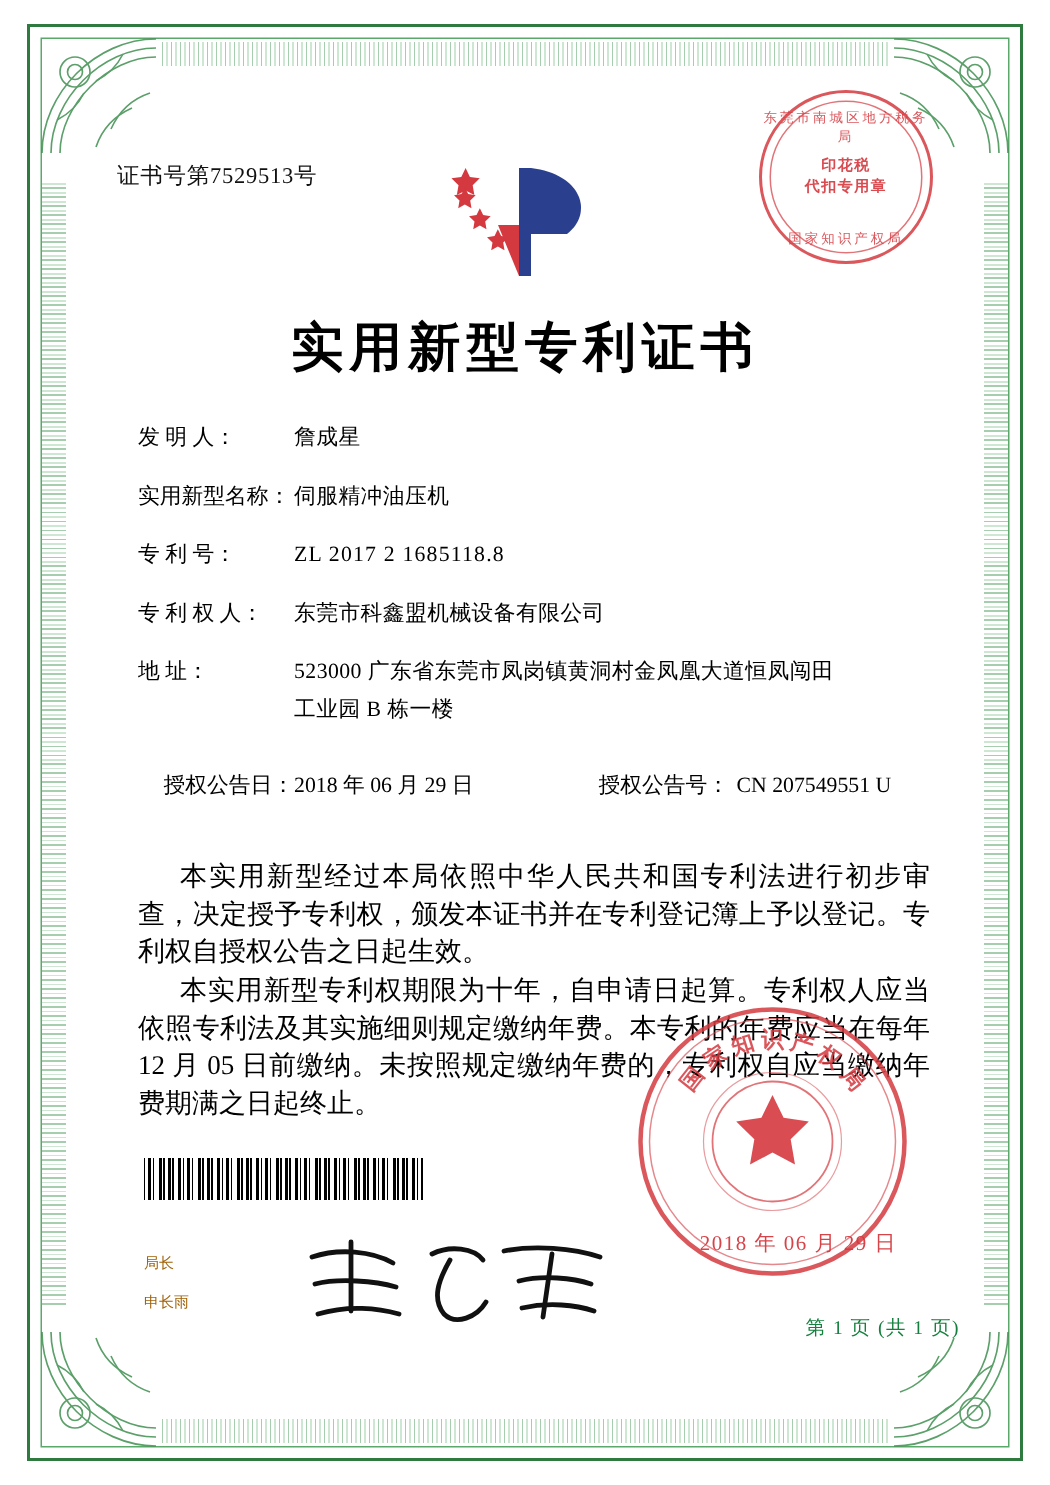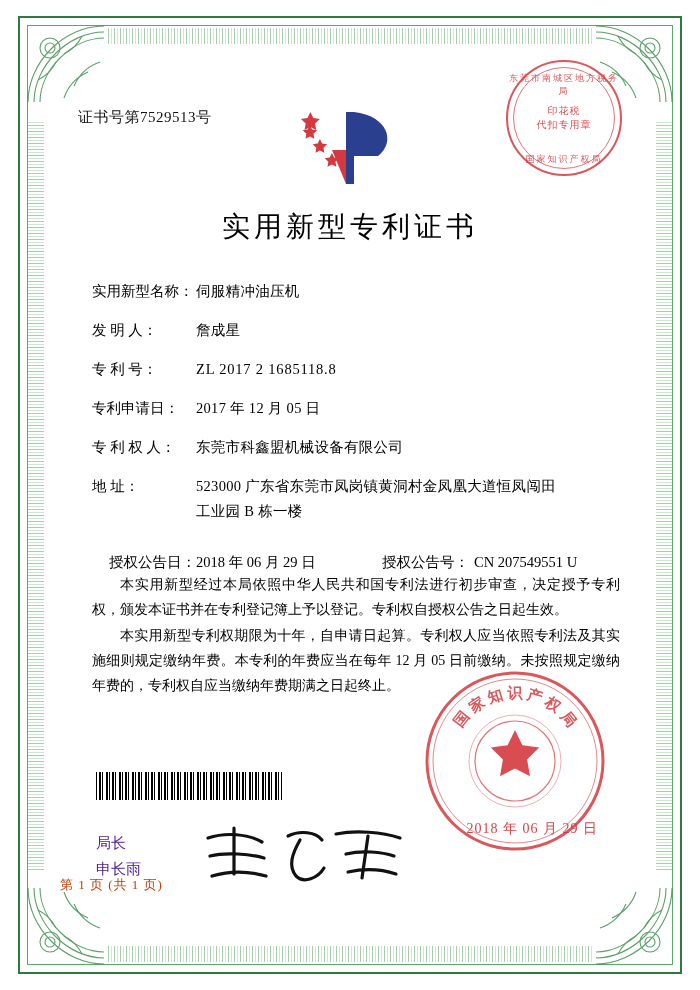--- a/index.html
+++ b/index.html
@@ -126,20 +126,21 @@
   .seal-top .center-text {
     position: absolute;
     left: 0; right: 0;
     top: 44px;
     text-align: center;
     color: #d4393f;
     font-size: 10px;
     line-height: 14px;
     letter-spacing: 1px;
     opacity: 0.9;
+    font-weight: bold;
   }
   .seal-top .arc {
     position: absolute;
     left: 0; right: 0;
     top: 12px;
     text-align: center;
     color: #d4393f;
     font-size: 9px;
     letter-spacing: 2px;
     opacity: 0.85;
@@ -155,22 +156,22 @@
     opacity: 0.85;
     margin-top: 48px;
   }
 
   .title {
     position: absolute;
     left: 0;
     top: 148px;
     width: 580px;
     text-align: center;
-    font-size: 28px;
-    font-weight: normal;
+    font-size: 35px;
+    font-weight: bold;
     letter-spacing: 4px;
     color: #000;
     font-family: "Liberation Serif", "DejaVu Serif", serif;
   }
 
   .fields {
     position: absolute;
     left: 32px;
     top: 222px;
     width: 540px;
@@ -205,28 +206,28 @@
   .two-col {
     display: flex;
     margin-bottom: 18px;
   }
   .two-col .col {
     display: flex;
     align-items: baseline;
   }
   .two-col .col.first { width: 290px; flex: 0 0 290px; text-align: right; }
   .two-col .col .l { width: 104px; flex: 0 0 104px; white-space: nowrap;}
-  .two-col .col.second .l { width: 92px; flex: 0 0 92px; }
+  .two-col .col.second .l { width: 92px; flex: 0 0 92px; margin-left: 17px; }
 
   .paragraphs {
     position: absolute;
     left: 32px;
     top: 512px;
     width: 528px;
-    font-size: 14px;
+    font-size: 18px;
     line-height: 25px;
     color: #000;
     text-align: justify;
   }
   .paragraphs p {
     margin: 0 0 1px 0;
     text-indent: 28px;
   }
 
   
@@ -241,23 +242,23 @@
       #000 3px, #000 5px, #fff 5px, #fff 6px,
       #000 6px, #000 7px, #fff 7px, #fff 10px,
       #000 10px, #000 12px, #fff 12px, #fff 13px);
   }
 
   
   .sig-label {
     position: absolute;
     left: 36px;
     top: 770px;
-    font-size: 15px;
+    font-size: 10px;
     line-height: 26px;
-    color: #4c1d95;
+    color: #a16207;
     font-family: Liberation Serif, serif;
   }
   .signature {
     position: absolute;
     left: 136px;
     top: 760px;
     width: 220px;
     height: 70px;
   }
 
@@ -277,23 +278,23 @@
     color: #d4393f;
     letter-spacing: 1px;
     opacity: 0.95;
   }
 
   .page-footer {
     position: absolute;
     left: 0;
     bottom: 36px;
     width: 580px;
-    text-align: left;
+    text-align: right;
     font-size: 13px;
-    color: #c2410c;
+    color: #15803d;
     letter-spacing: 1px;
   }
 </style>
 </head>
 <body>
 
 <div class="page">
 
   <div class="border-outer"></div>
   <div class="border-inner"></div>
@@ -390,38 +391,34 @@
         <div>代扣专用章</div>
       </div>
       <div class="arc-bottom">国家知识产权局</div>
     </div>
 
     <div class="title">实用新型专利证书</div>
 
     <div class="fields">
 
       <div class="field-row">
+        <div class="field-label">发 明 人：</div>
+        <div class="field-value">詹成星</div>
+      </div>
+
+      <div class="field-row">
         <div class="field-label">实用新型名称：</div>
         <div class="field-value">伺服精冲油压机</div>
-      </div>
-
-      <div class="field-row">
-        <div class="field-label">发 明 人：</div>
-        <div class="field-value">詹成星</div>
       </div>
 
       <div class="field-row">
         <div class="field-label">专 利 号：</div>
         <div class="field-value mono">ZL 2017 2 1685118.8</div>
       </div>
 
-      <div class="field-row">
-        <div class="field-label">专利申请日：</div>
-        <div class="field-value">2017 年 12 月 05 日</div>
-      </div>
 
       <div class="field-row">
         <div class="field-label">专 利 权 人：</div>
         <div class="field-value">东莞市科鑫盟机械设备有限公司</div>
       </div>
 
       <div class="field-row">
         <div class="field-label">地 址：</div>
         <div class="field-value">523000  广东省东莞市凤岗镇黄洞村金凤凰大道恒凤闯田</div>
       </div>

